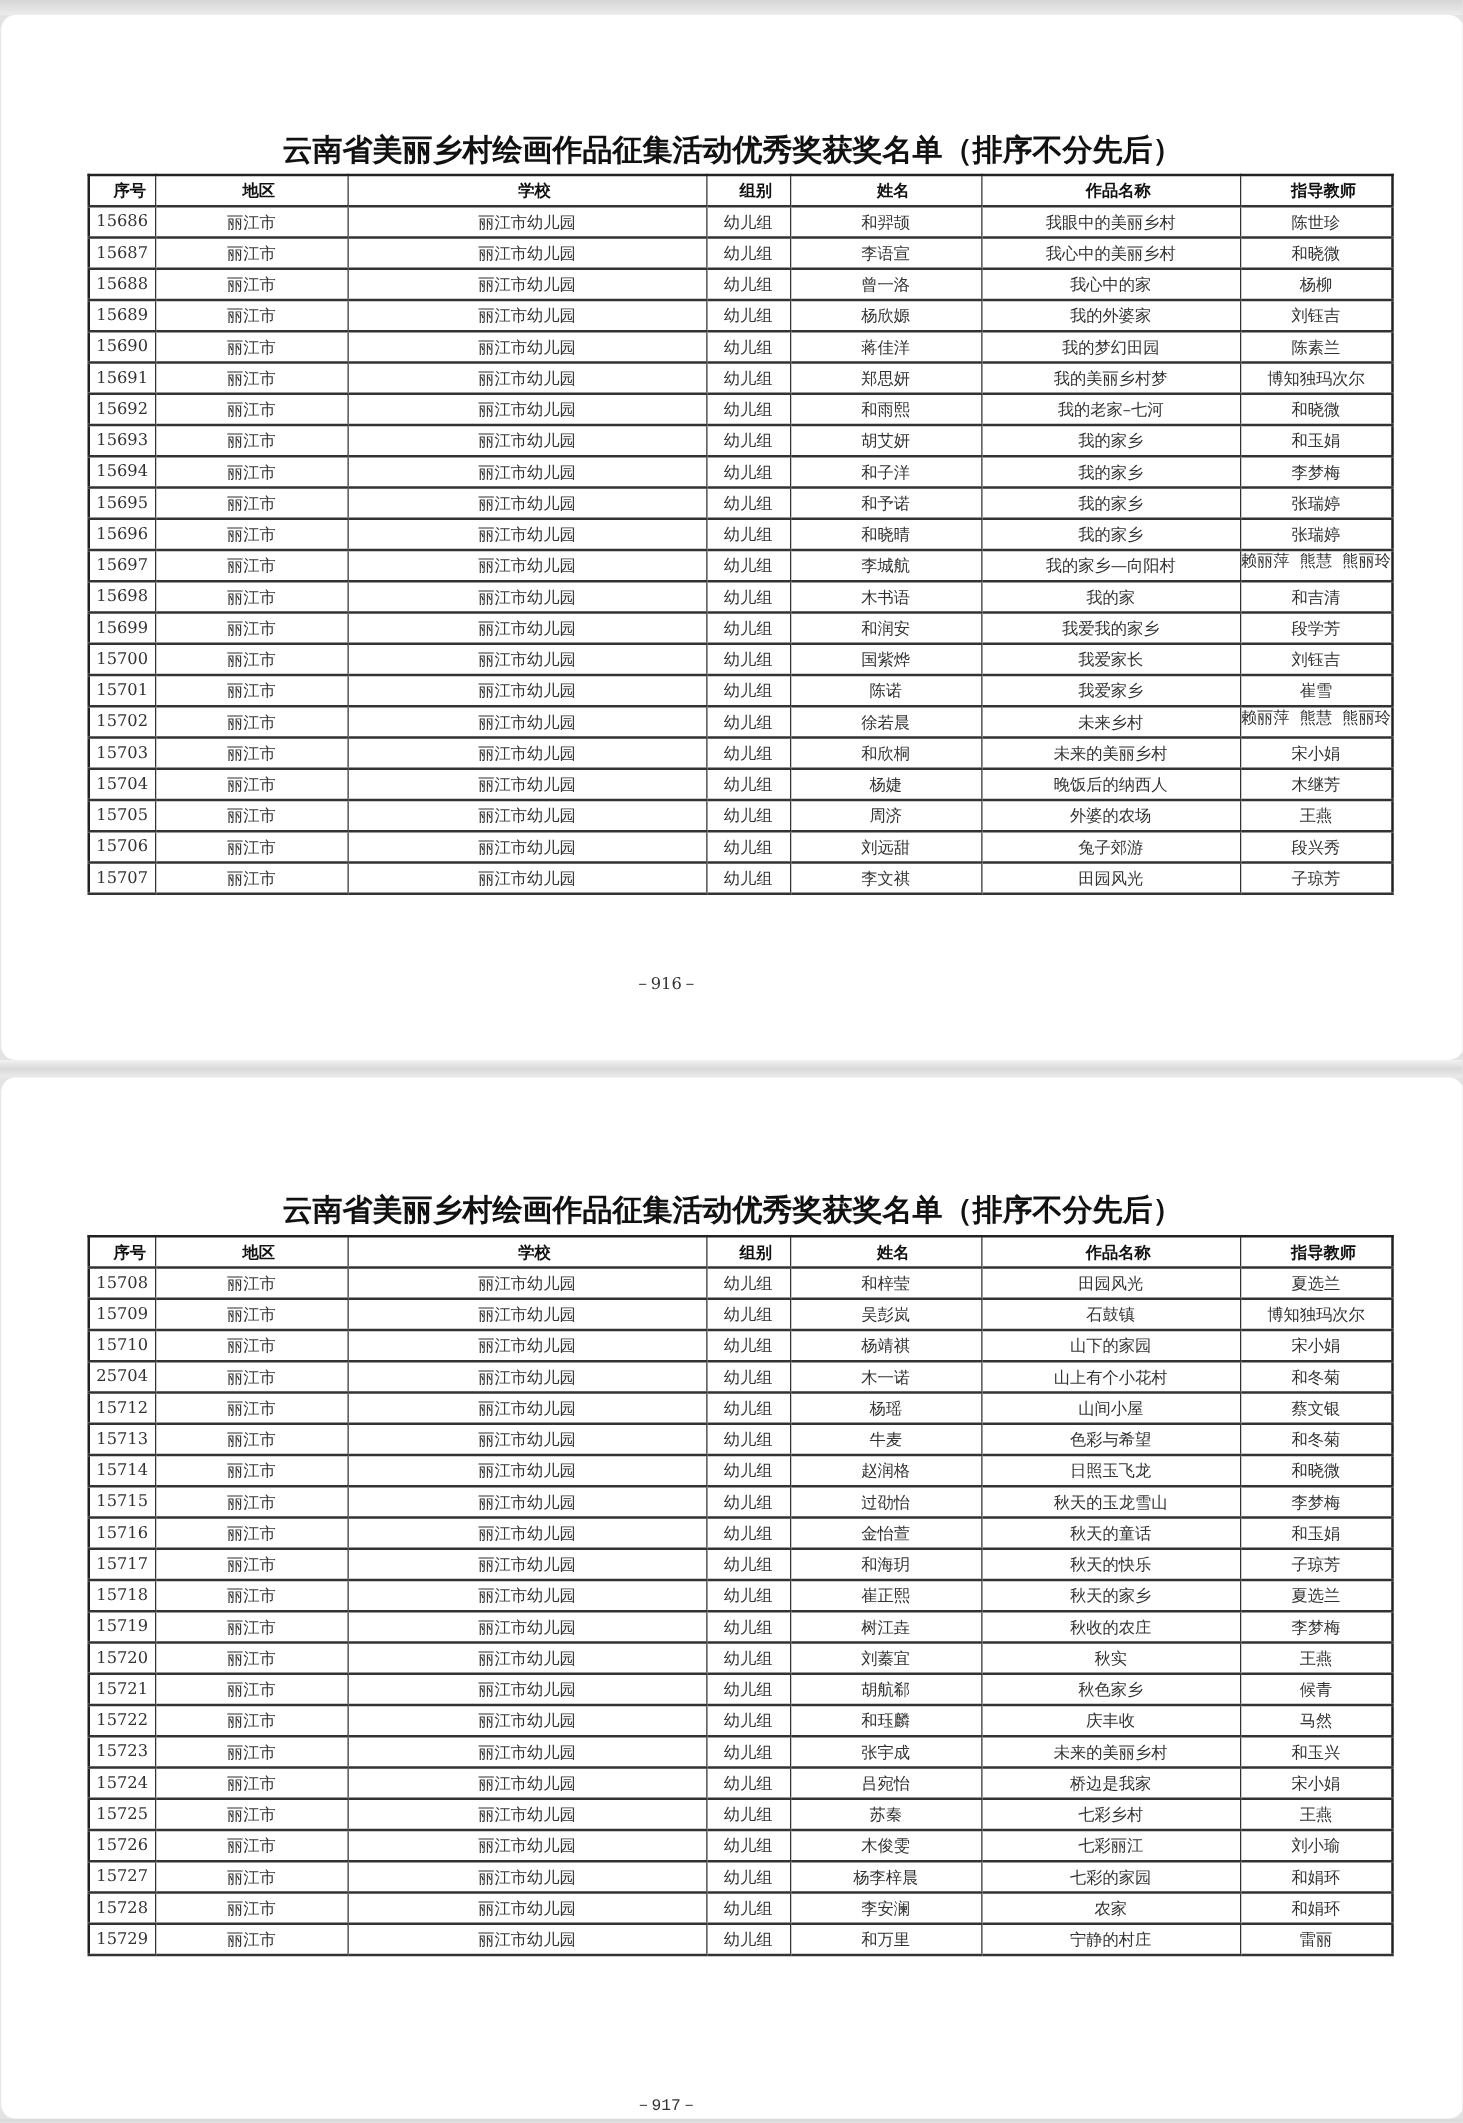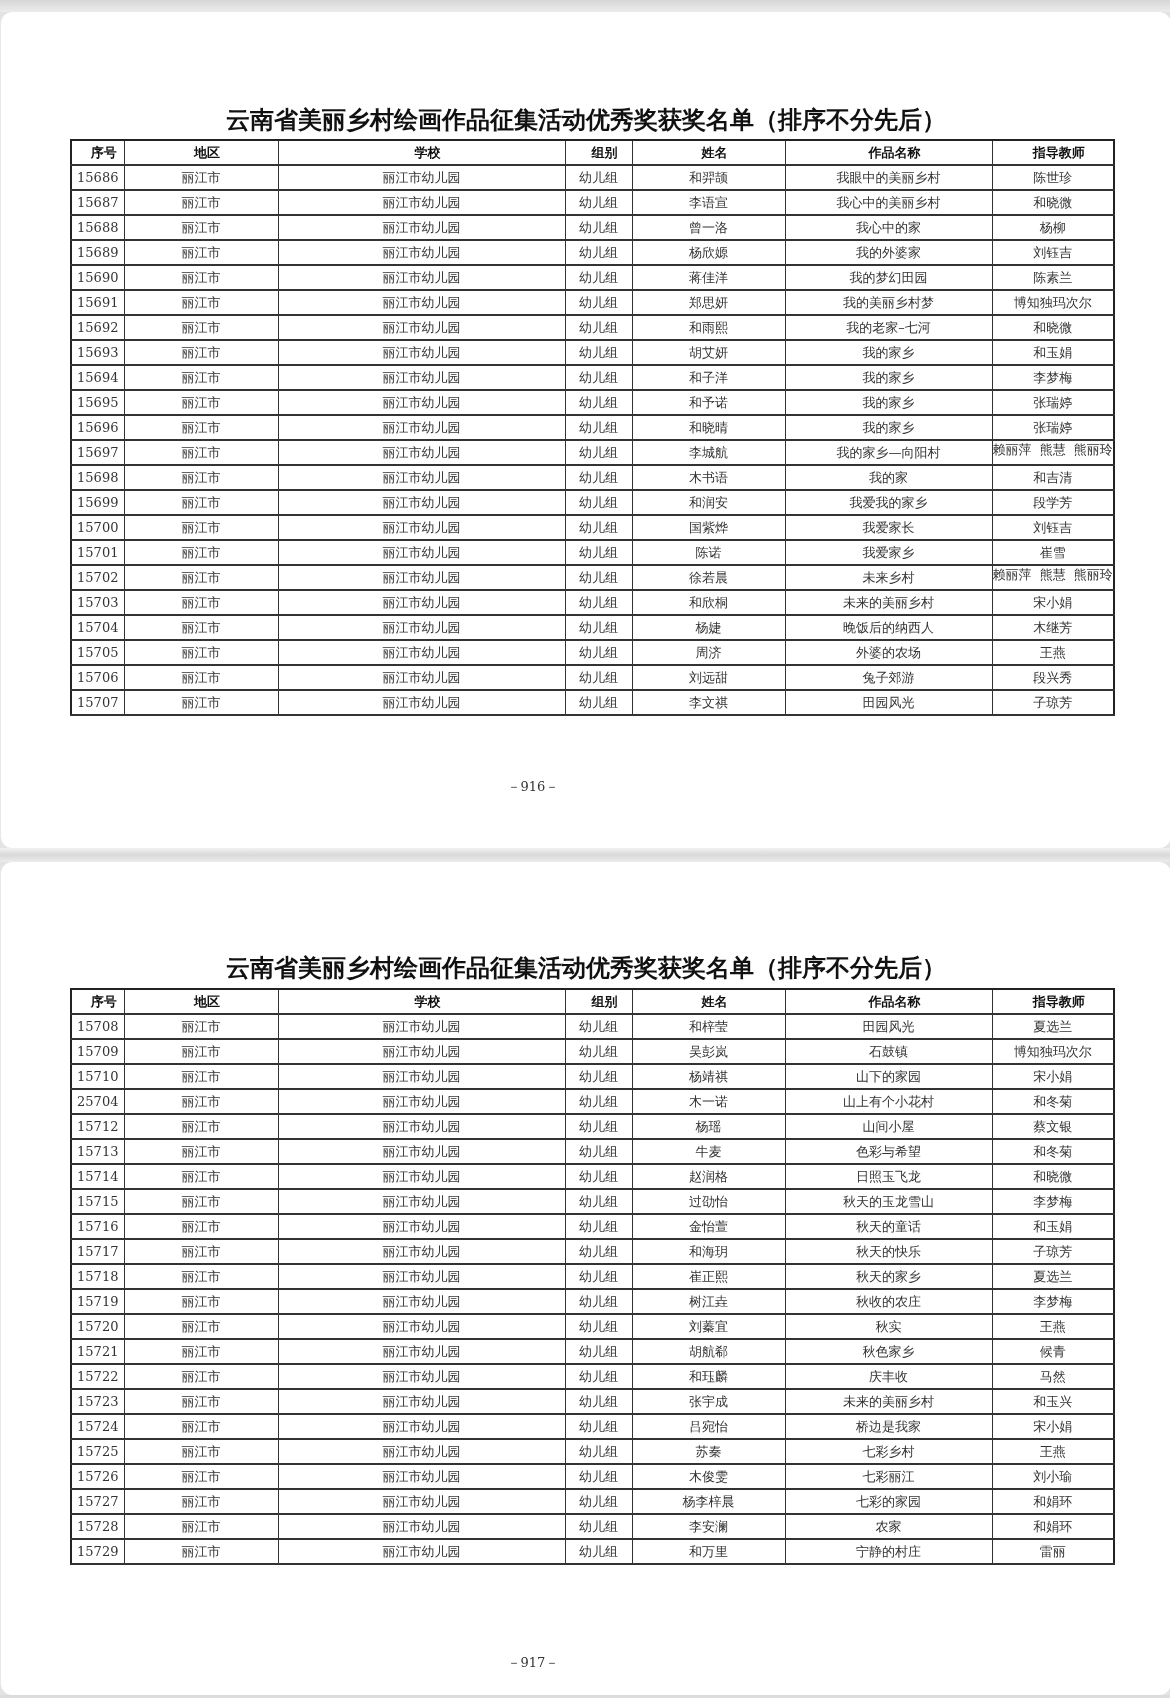--- a/index.html
+++ b/index.html
@@ -41,21 +41,21 @@
   td.teacher-multi {
     white-space: normal; line-height: 16px; font-size: 12.5px;
     vertical-align: top; padding-top: 2px; word-spacing: 4px;
   }
   td.teacher-multi .clip { display: block; height: 21px; overflow: hidden; text-align: center; }
   .pagenum {
     position: absolute; left: 0; width: 1064px; text-align: center;
     font-size: 13px; color: #333;
   }
   .p1 .pagenum { top: 766px; }
-  .p2 .pagenum { top: 792px; }
+  .p2 .pagenum { top: 813px; font-family: Liberation Mono, monospace; }
   .sep {
     position: absolute; left: 0; width: 1170px; top: 848px; height: 14px;
     background: linear-gradient(#f2f2f2, #d9d9d9 50%, #ececec);
   }
   .topbar { position: absolute; left: 0; top: 0; width: 1170px; height: 12px;
     background: linear-gradient(#d6d6d6, #ececec); }
   .botbar { position: absolute; left: 0; top: 1695px; width: 1170px; height: 3px; background: #dcdcdc; }
 </style>
 </head>
 <body>

